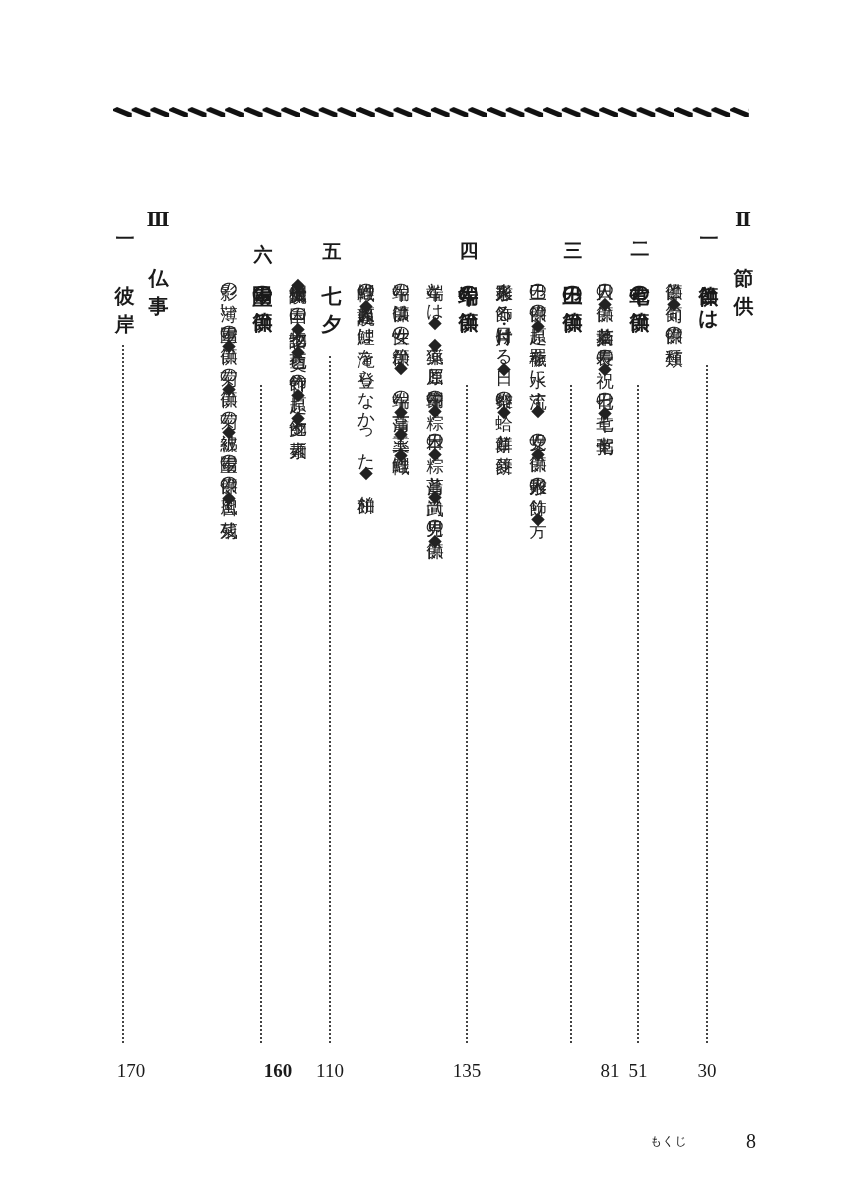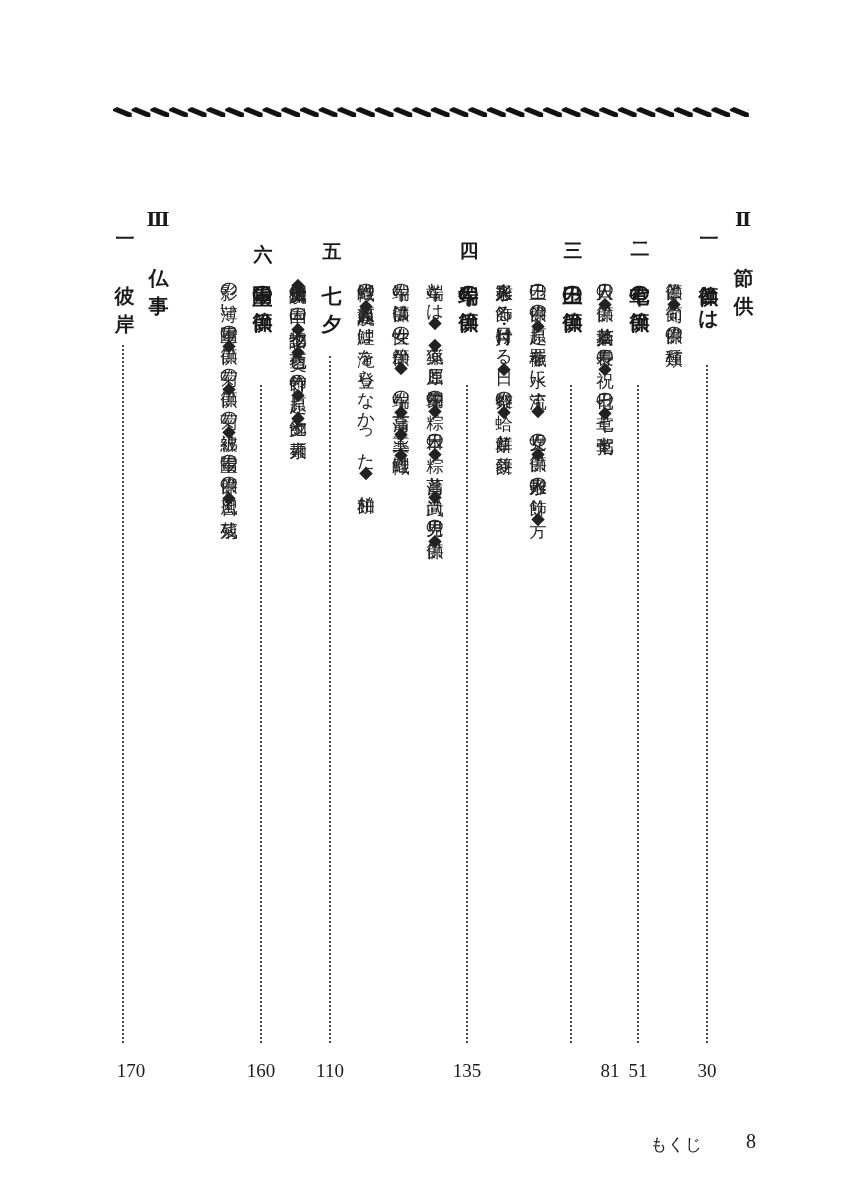--- a/index.html
+++ b/index.html
@@ -6,21 +6,21 @@
   body { width:846px; height:1200px; position:relative; overflow:hidden; color:#1a1a1a; }
   .rule-inner { position:absolute; left:113px; top:107px; width:636px; height:10px; overflow:hidden; }
   .rule-inner svg { display:block; }
   .col { position:absolute; writing-mode: vertical-rl; white-space:nowrap; }
   .num-mark { position:absolute; writing-mode: vertical-rl; font-family:"DejaVu Serif", serif; font-weight:bold; font-size:19px; }
   .title { font-family:"DejaVu Serif", serif; font-weight:bold; font-size:20px; letter-spacing:1px; }
   .part { font-family:"DejaVu Serif", serif; font-weight:bold; font-size:20px; }
   .body { font-family:"DejaVu Sans", sans-serif; font-size:17.5px; letter-spacing:0.6px; color:#222; }
   .leader { position:absolute; width:0; border-left:2px dotted #444; }
   .pg { position:absolute; font-family:"Liberation Serif", serif; font-size:19px; transform:translateX(-50%); top:1060px; }
-  .footer-label { position:absolute; left:650px; top:1133px; font-family:"DejaVu Sans", sans-serif; font-size:17px; }
+  .footer-label { position:absolute; left:650px; top:1133px; font-family:"DejaVu Sans", sans-serif; font-size:12px; }
   .footer-num { position:absolute; left:746px; top:1130px; font-family:"Liberation Serif", serif; font-size:20px; }
 </style>
 </head>
 <body>
 
 <div class="rule-inner">
   <svg width="636" height="10" viewBox="0 0 636 10">
     <defs>
       <pattern id="zz" width="18.7" height="10" patternUnits="userSpaceOnUse">
         <polygon points="0,2 4,0 18.7,6 18.7,10 14.7,10 0,4" fill="#111"></polygon>
@@ -62,21 +62,21 @@
 
 <div class="num-mark" style="left:320px; top:228px;">五</div>
 <div class="col title" style="left:319px; top:270px; letter-spacing:4px;">七　夕</div>
 <div class="leader" style="left:329px; top:356px; height:687px;"></div>
 <div class="pg" style="left:330px;">110</div>
 <div class="col body" style="left:286px; top:270px;">棚機津女伝説◆中国の七夕物語◆乞巧奠◆飾竹の起原◆七夕飾◆素麺</div>
 
 <div class="num-mark" style="left:251px; top:228px;">六</div>
 <div class="col title" style="left:250px; top:270px;">重陽の節供</div>
 <div class="leader" style="left:260px; top:385px; height:658px;"></div>
-<div class="pg" style="left:261px;">160</div>
+<div class="pg" style="left:278px;font-weight:bold;">160</div>
 <div class="col body" style="left:217px; top:270px;">影の薄い重陽の節供◆菊の節供◆菊の被綿◆重陽の節供の風習◆残菊</div>
 
 <div class="num-mark" style="left:147px; top:208px;">Ⅲ</div>
 <div class="col part" style="left:146px; top:252px; letter-spacing:4px;">仏　事</div>
 
 <div class="num-mark" style="left:113px; top:228px;">一</div>
 <div class="col title" style="left:112px; top:270px; letter-spacing:4px;">彼　岸</div>
 <div class="leader" style="left:122px; top:345px; height:698px;"></div>
 <div class="pg" style="left:131px;">170</div>
 

